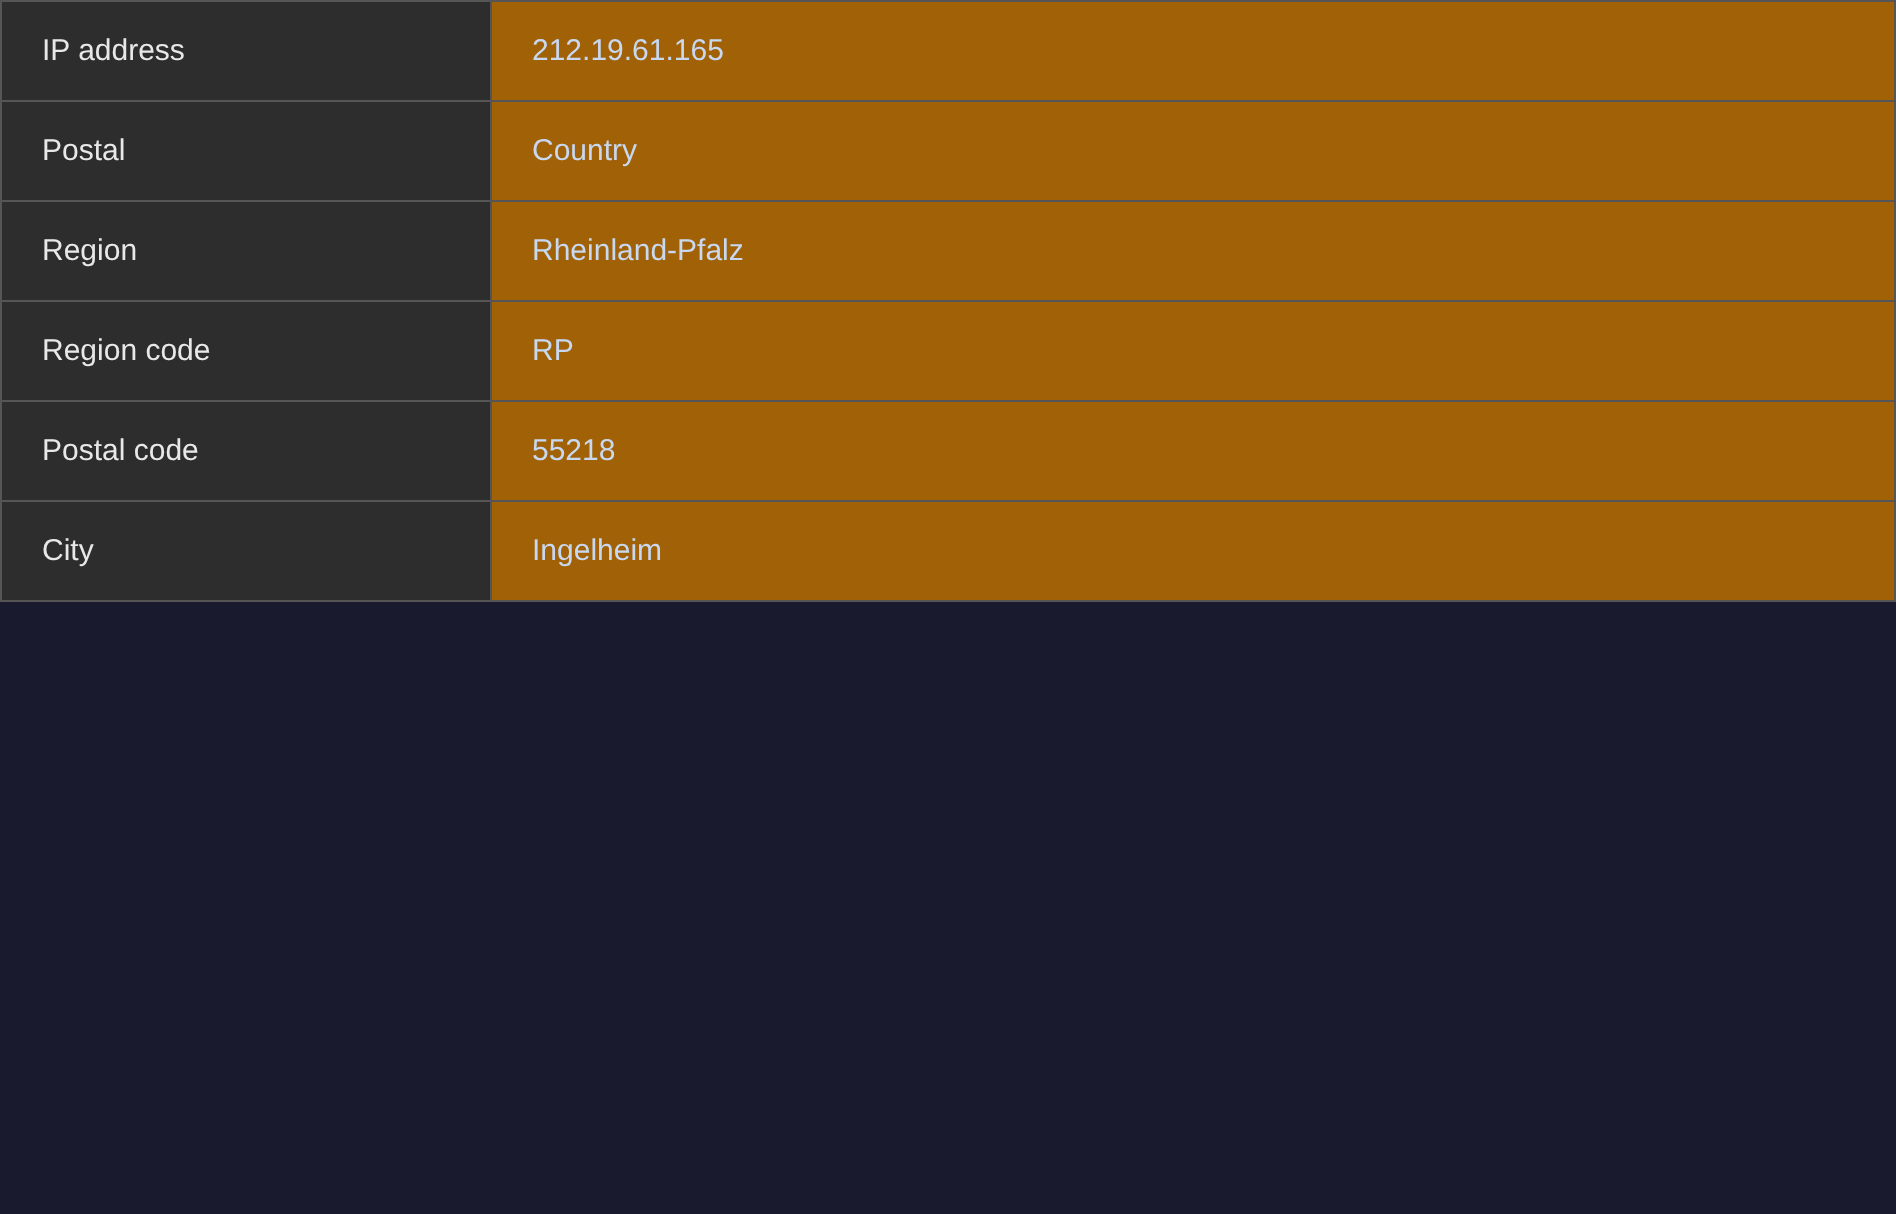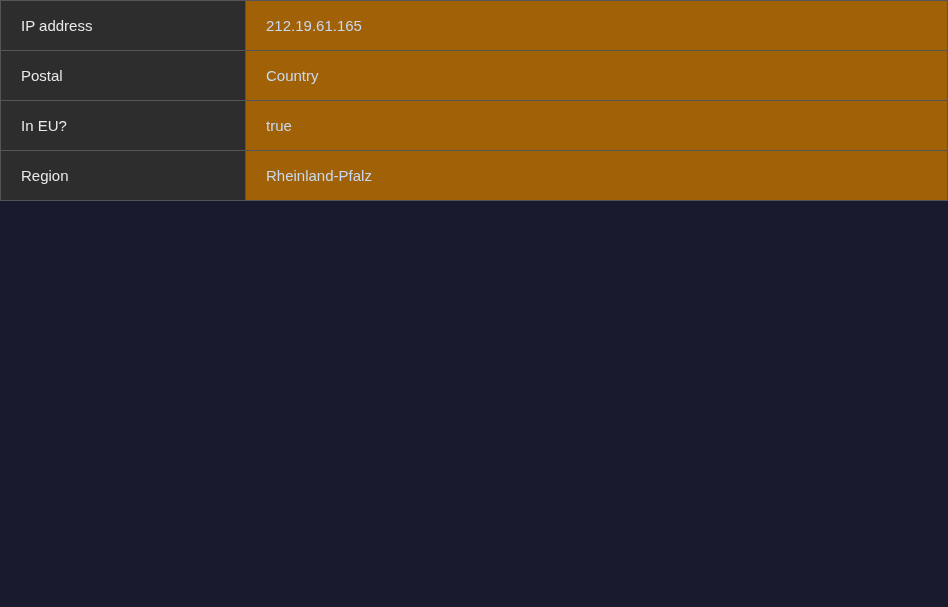--- a/index.html
+++ b/index.html
@@ -60,21 +60,29 @@
   <tbody id="table-body">
   <tr>
         <td class="label-cell">IP address</td>
         <td class="value-cell">212.19.61.165</td>
       </tr>
       <tr>
         <td class="label-cell">Postal</td>
         <td class="value-cell">Country</td>
       </tr>
       <tr>
-        <td class="label-cell">In EU?</td>
-        <td class="value-cell">true</td>
+        <td class="label-cell">Region</td>
+        <td class="value-cell">Rheinland-Pfalz</td>
       </tr>
       <tr>
-        <td class="label-cell">Region</td>
-        <td class="value-cell">Rheinland-Pfalz</td>
+        <td class="label-cell">Region code</td>
+        <td class="value-cell">RP</td>
+      </tr>
+      <tr>
+        <td class="label-cell">Postal code</td>
+        <td class="value-cell">55218</td>
+      </tr>
+      <tr>
+        <td class="label-cell">City</td>
+        <td class="value-cell">Ingelheim</td>
       </tr>
     </tbody>
 </table>
 
 </body></html>

